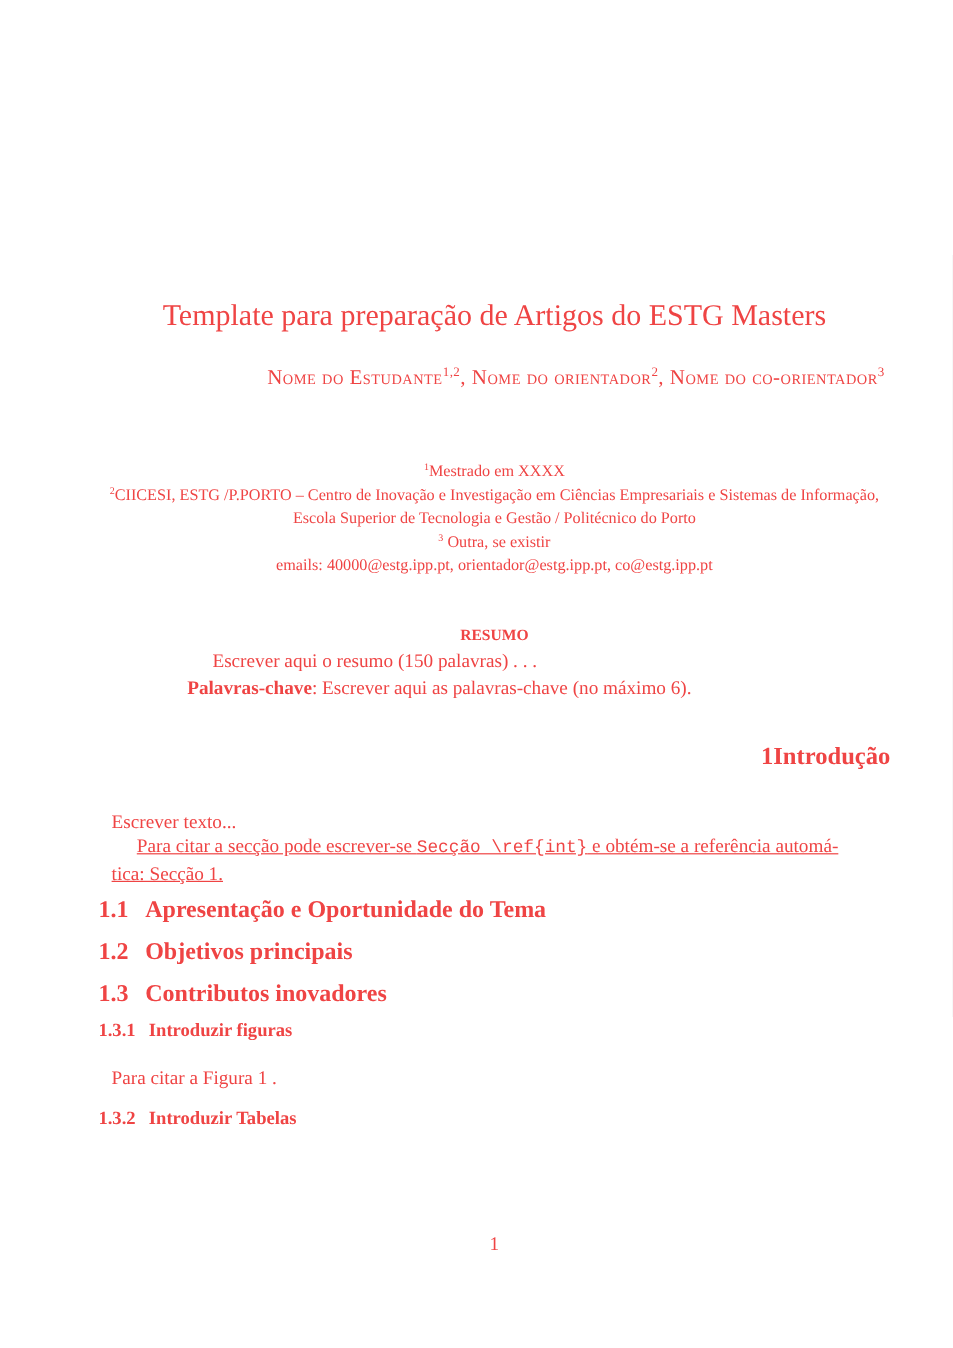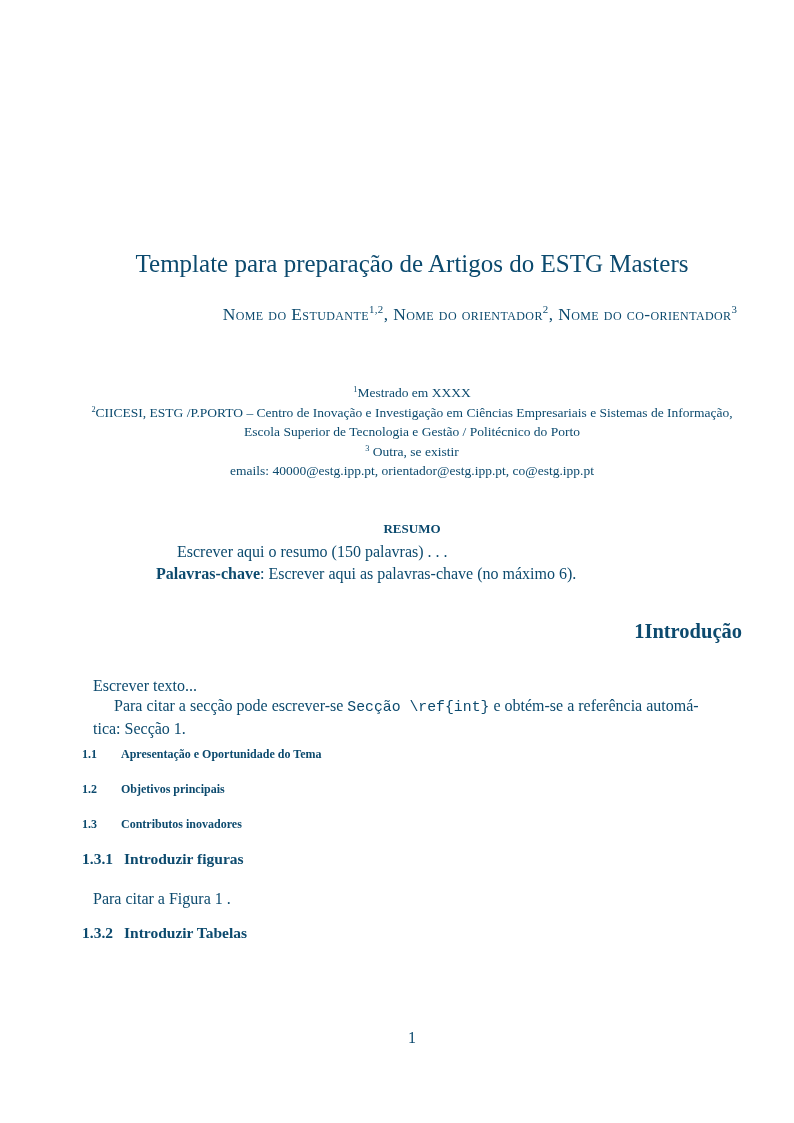--- a/index.html
+++ b/index.html
@@ -2,21 +2,21 @@
 <html><head>
 <meta charset="utf-8">
 <style>
   html, body { margin: 0; padding: 0; background: #e8e8e8; }
   .page {
     position: relative;
     width: 794px;
     height: 1123px;
     margin: 0 auto;
     background: #ffffff;
-    color: #0c4a6e;
+    color: #ef4444;
     font-family: "Liberation Serif", serif;
     overflow: hidden;
   }
   .content {
     position: absolute;
     left: 82px;
     top: 0;
     width: 660px;
     height: 1123px;
   }
@@ -57,34 +57,34 @@
     padding: 0 74px;
     font-size: 16px;
     line-height: 22px;
     text-align: justify;
   }
   .abstract .first-line { text-indent: 21px; }
   .kw-label { font-weight: bold; }
 
   .sec-h { margin: 0; font-weight: bold; }
   .sec-1 { font-size: 20.5px; text-align: right; }
-  .sec-2 { font-size: 12px; }
+  .sec-2 { font-size: 20px; }
   .sec-3 { font-size: 15.5px; }
   .sec-h .num { display: inline-block; }
   .sec-1 .num { min-width: 39px; }
   .sec-2 .num { min-width: 39px; }
   .sec-3 .num { min-width: 42px; }
 
   .body-p {
     margin: 11px;
     font-size: 16px;
     line-height: 21px;
     text-align: justify;
   }
-  .indent-first { text-indent: 21px; }
+  .indent-first { text-indent: 21px; text-decoration: underline; }
   code.tt {
     font-family: "Liberation Mono", monospace;
     font-size: 14.8px;
     white-space: pre;
   }
   .page-number {
     text-align: center;
     font-size: 16px;
   }
 </style>

